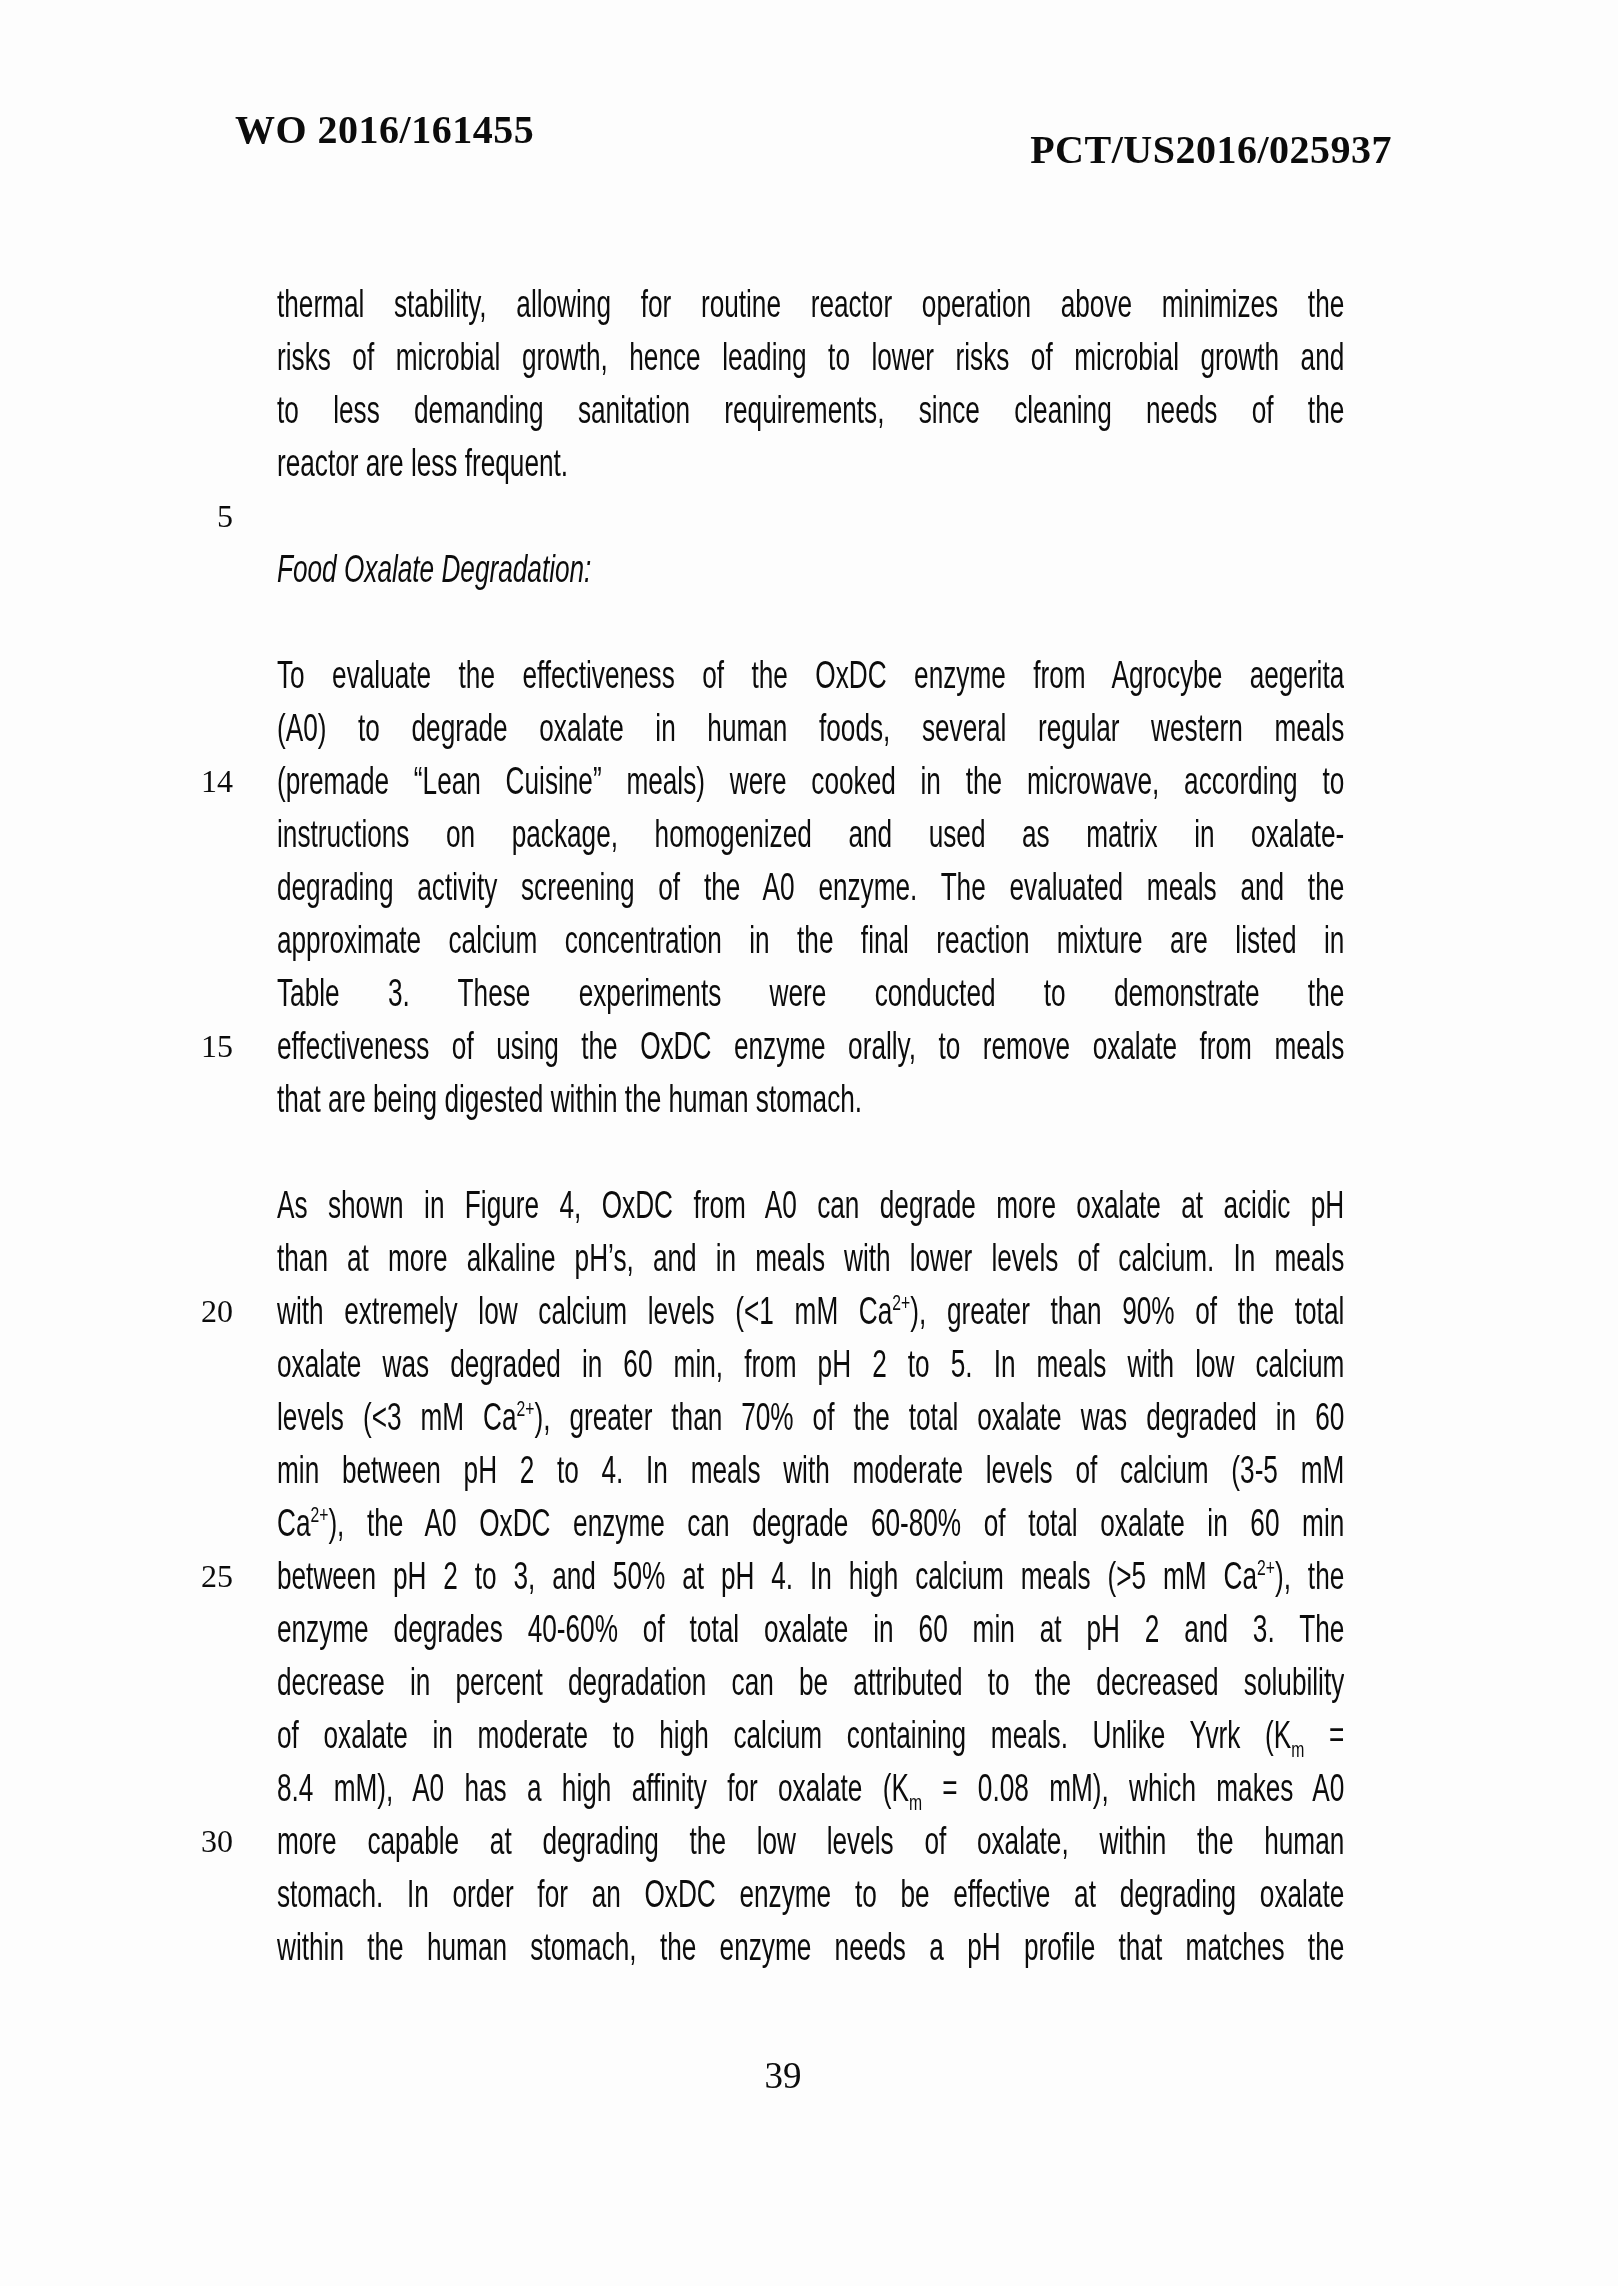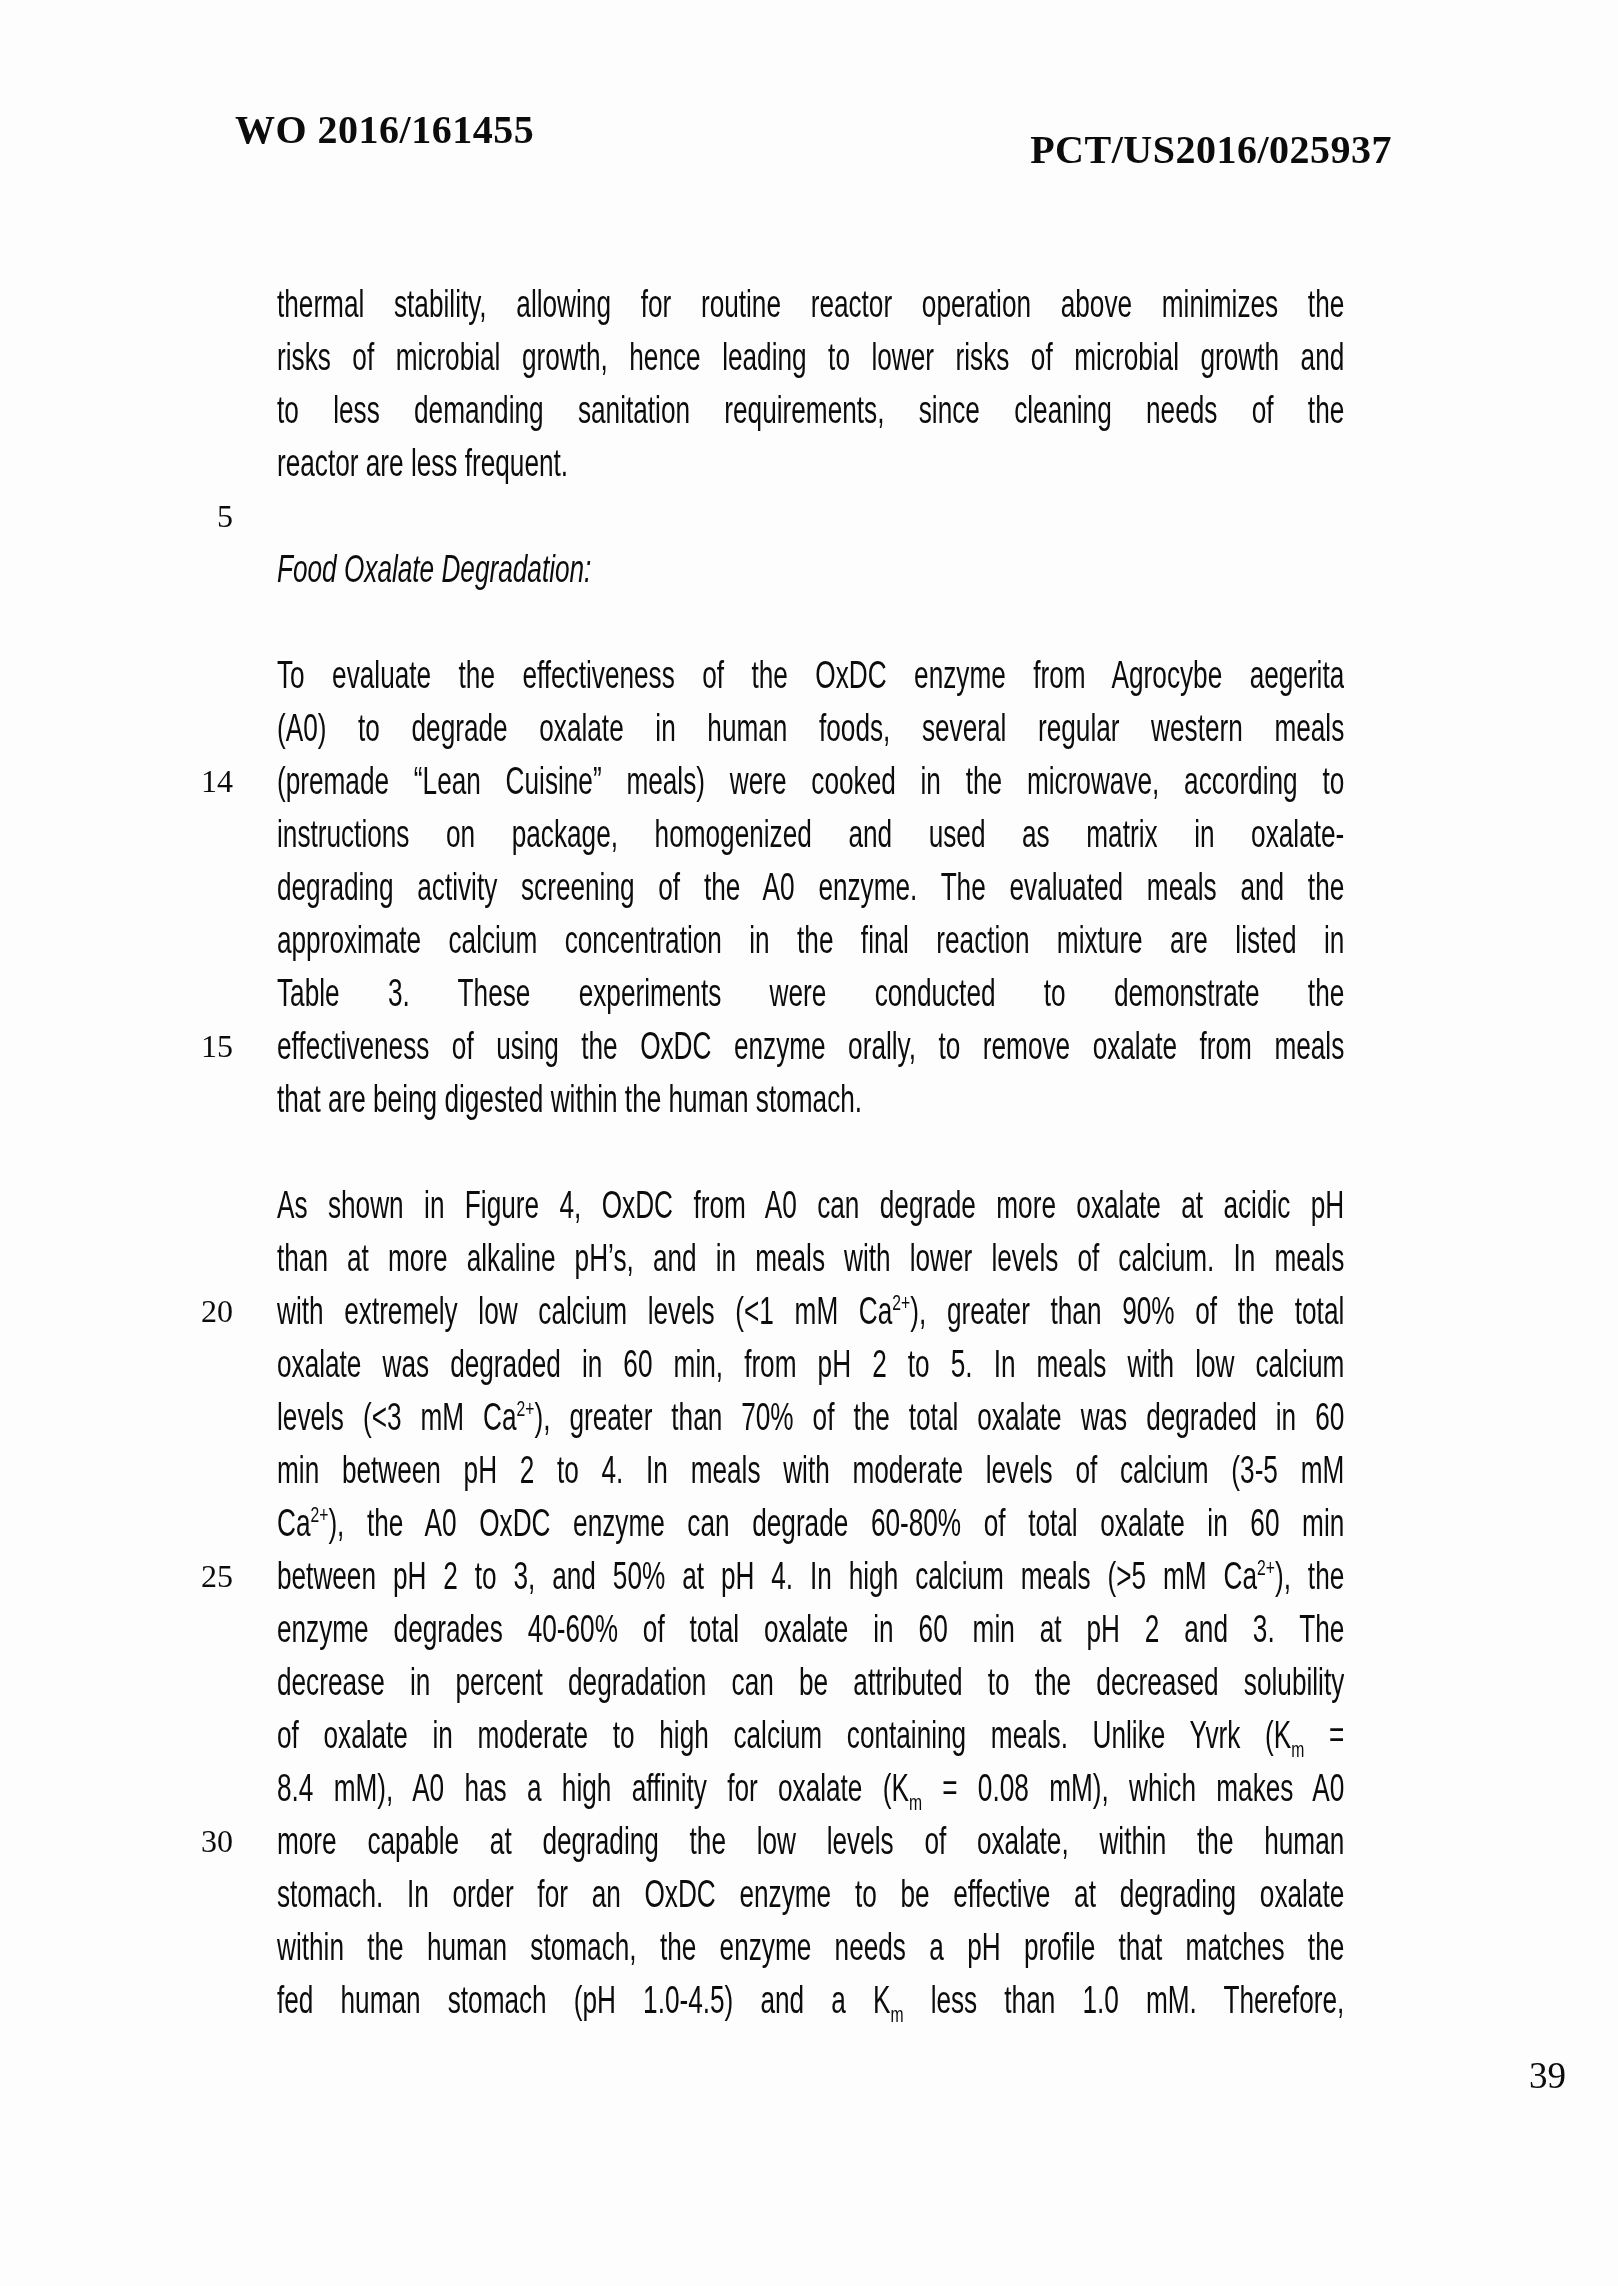--- a/index.html
+++ b/index.html
@@ -60,21 +60,21 @@
   }
   .just { text-align: justify; text-align-last: justify; }
   .left { text-align: left; }
   .italic { font-style: italic; }
   sup { font-size: 60%; line-height: 0; vertical-align: super; }
   sub { font-size: 60%; line-height: 0; vertical-align: sub; }
   .pagenum {
     position: absolute;
     top: 2054px; left: 0;
     width: 1566px;
-    text-align: right;
+    text-align: center;
     font-family: "Liberation Serif", serif;
     font-size: 37px;
   }
 </style>
 </head>
 <body>
 
 <div class="page">
   <div class="hdr hdr-left">WO 2016/161455</div>
   <div class="hdr hdr-right">PCT/US2016/025937</div>
@@ -265,23 +265,17 @@
         <div class="linewrap">
           <div class="linetext just">stomach.  In order for an OxDC enzyme to be effective at degrading oxalate</div>
         </div>
       </div>
       <div class="row">
         <span class="linenum"></span>
         <div class="linewrap">
           <div class="linetext just">within the human stomach, the enzyme needs a pH profile that matches the</div>
         </div>
       </div>
-      <div class="row">
-        <span class="linenum"></span>
-        <div class="linewrap">
-          <div class="linetext just">fed human stomach (pH 1.0-4.5) and a K<sub>m</sub> less than 1.0 mM.   Therefore,</div>
-        </div>
-      </div>
     </div>
 
   <div class="pagenum">39</div>
 </div>
 
 
 </body></html>

